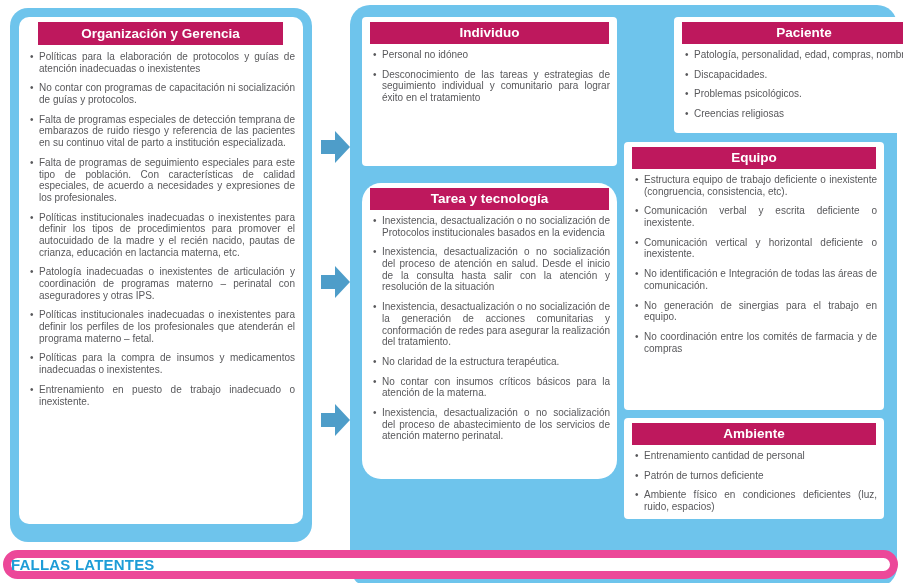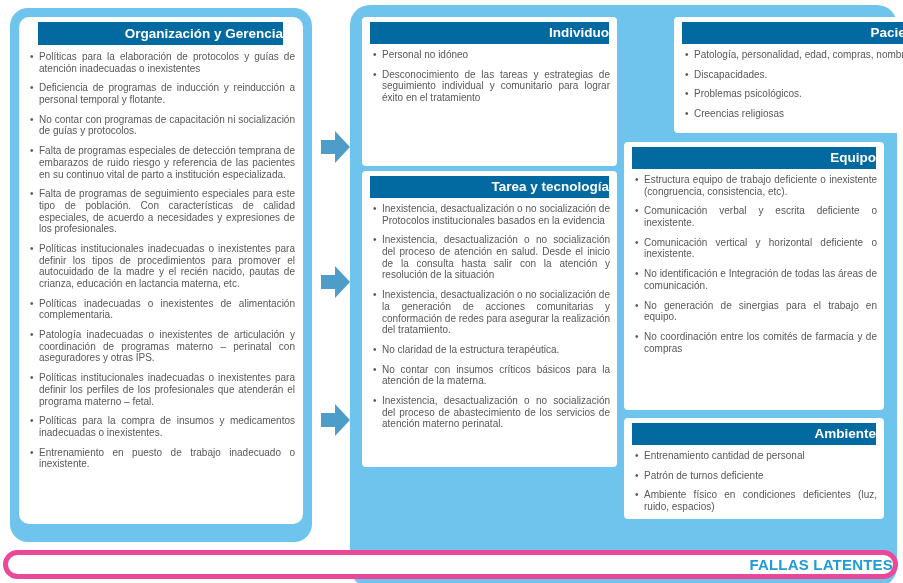--- a/index.html
+++ b/index.html
@@ -12,64 +12,62 @@
   .outer { position:absolute; background:#6EC4EC; border-radius:18px; box-sizing:border-box; }
   .left-outer  { left:10px; top:8px;  width:302px; height:534px; padding:9px 9px 18px 9px; }
   .right-outer { left:350px; top:5px; width:547px; height:582px; border-radius:20px; }
 
   
   .inner { background:#ffffff; border-radius:10px; width:100%; height:100%;
            box-sizing:border-box; padding:5px 8px 4px 7px; overflow:hidden; }
   .box { position:absolute; background:#ffffff; border-radius:4px;
          box-sizing:border-box; padding:5px 7px 4px 7px; overflow:hidden; }
   .box-individuo { left:12px;  top:12px;  width:255px; height:149px; }
-  .box-tarea     { left:12px;  top:166px; width:255px; height:296px; }
+  .box-tarea     { left:12px;  top:178px; width:255px; height:296px;border-radius:19px; }
   .box-paciente  { left:280px; top:12px;  width:260px; height:116px;margin-left:44px; }
   .box-equipo    { left:274px; top:137px; width:260px; height:268px; }
   .box-ambiente  { left:274px; top:413px; width:260px; height:101px; }
 
   
-  .hdr { background:#0369a1; color:#ffffff; font-weight:bold; font-size:13.5px;
-         text-align:right; height:22px; line-height:22px; margin:0 1px 5px 1px;
+  .hdr { background:#be185d; color:#ffffff; font-weight:bold; font-size:13.5px;
+         text-align:center; height:22px; line-height:22px; margin:0 1px 5px 1px;
          white-space:nowrap; overflow:hidden; }
   .hdr-inset { height:23px; line-height:23px; margin:0 12px 6px 12px; }
 
   
   ul.blist { list-style:none; margin:0; padding:0 0 0 4px; }
   ul.blist li { position:relative; padding-left:9px; margin-bottom:8px;
                 font-size:10px; line-height:1.17; text-align:justify; }
   ul.blist li::before { content:"\2022"; position:absolute; left:0; top:0; }
 
   
   .arrow { position:absolute; left:321px; width:29px; height:32px; }
   .arrow svg { display:block; }
   .arrow-1 { top:131px; } .arrow-2 { top:266px; } .arrow-3 { top:404px; }
 
   
   .banner { position:absolute; left:3px; top:550px; width:895px; height:29px;
-            box-sizing:border-box; background:#ffffff; border:5px solid #ec4899;
-            border-radius:16px; display:flex; align-items:center; justify-content:flex-end; }
+            box-sizing:border-box; background:#ffffff; border:8px solid #ec4899;
+            border-radius:16px; display:flex; align-items:center; justify-content:flex-start; }
   .banner-label { color:#1E9CD7; font-weight:bold; font-size:15px; letter-spacing:0.2px; }
 </style>
 </head>
 <body>
 
 <div class="canvas">
 
   <div class="outer left-outer">
     <div class="inner">
       <div class="hdr hdr-inset">Organización y Gerencia</div>
       <ul class="blist">
           <li>Políticas para la elaboración de protocolos y guías de atención inadecuadas o inexistentes</li>
-          <li>Deficiencia de programas de inducción y reinducción a personal temporal y flotante.</li>
           <li>No contar con programas de capacitación ni socialización de guías y protocolos.</li>
           <li>Falta de programas especiales de detección temprana de embarazos de ruido riesgo y referencia de las pacientes en su continuo vital de parto a institución especializada.</li>
           <li>Falta de programas de seguimiento especiales para este tipo de población. Con características de calidad especiales, de acuerdo a necesidades y expresiones de los profesionales.</li>
           <li>Políticas institucionales inadecuadas o inexistentes para definir los tipos de procedimientos para promover el autocuidado de la madre y el recién nacido, pautas de crianza, educación en lactancia materna, etc.</li>
-          <li>Políticas inadecuadas o inexistentes de alimentación complementaria.</li>
           <li>Patología inadecuadas o inexistentes de articulación y coordinación de programas materno – perinatal con aseguradores y otras IPS.</li>
           <li>Políticas institucionales inadecuadas o inexistentes para definir los perfiles de los profesionales que atenderán el programa materno – fetal.</li>
           <li>Políticas para la compra de insumos y medicamentos inadecuadas o inexistentes.</li>
           <li>Entrenamiento en puesto de trabajo inadecuado o inexistente.</li>
         </ul>
     </div>
   </div>
 
   <div class="arrow arrow-1">
     <svg width="29" height="32" viewBox="0 0 29 32">

